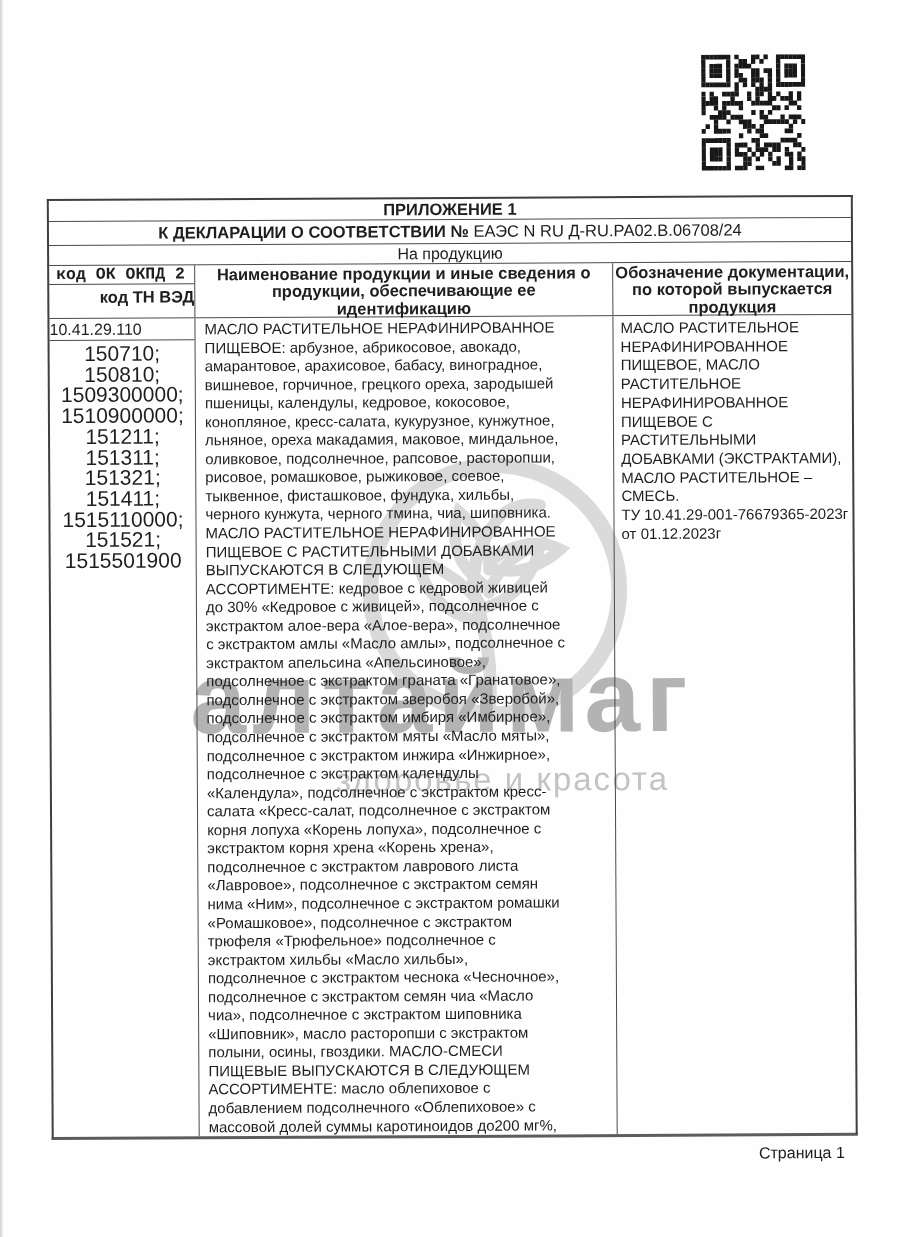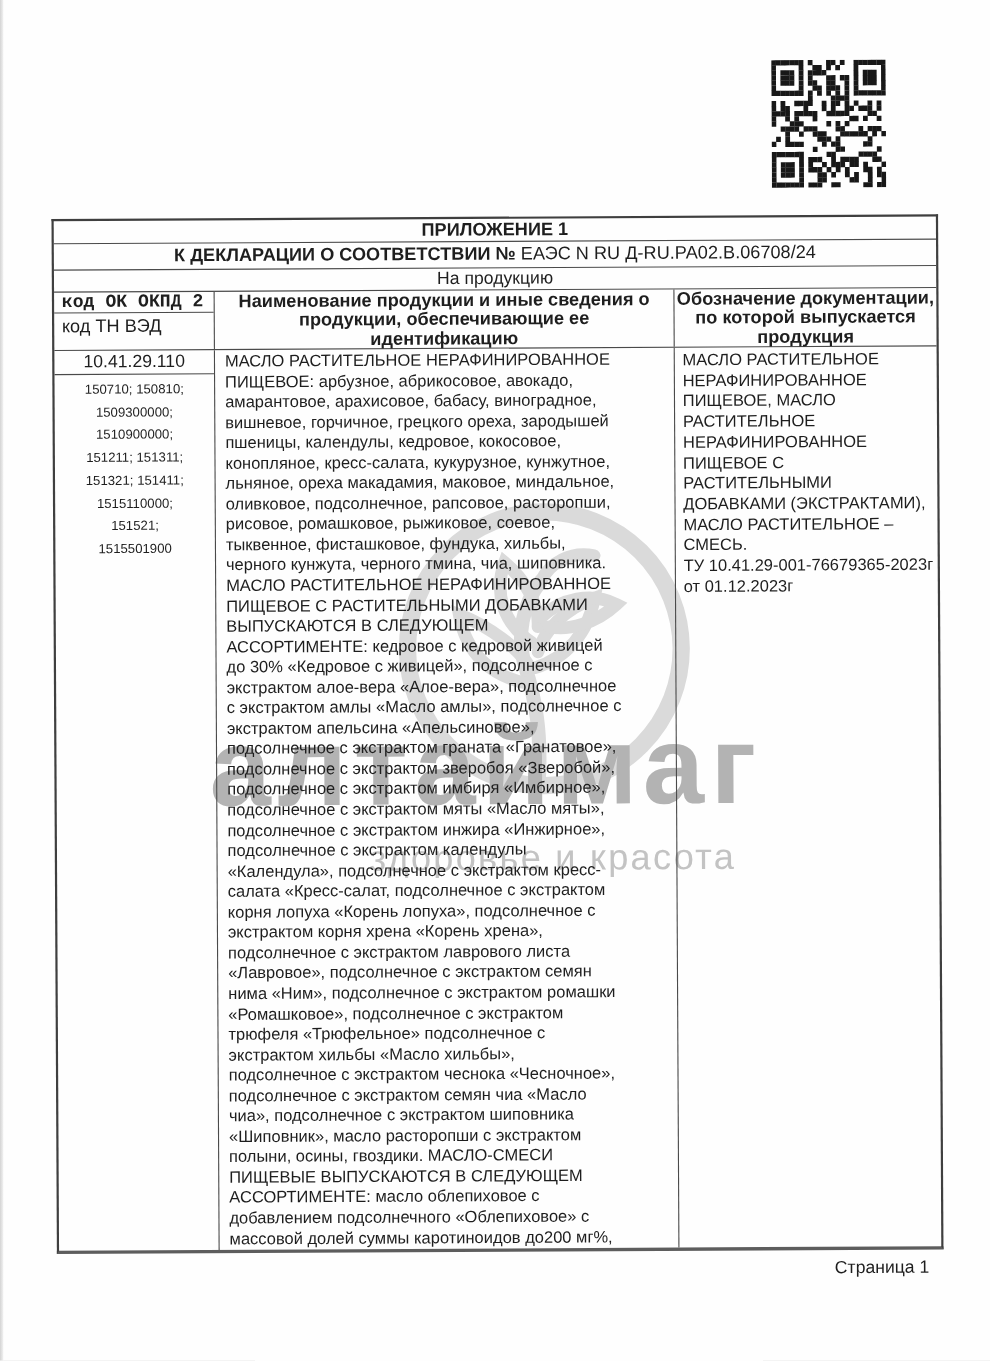--- a/index.html
+++ b/index.html
@@ -45,27 +45,27 @@
   .rC { height:20px; line-height:19px; text-align:center; font-size:16px; }
   .rD { height:53px; display:flex; }
   .rE { height:818px; display:flex; }
 
   .c1 { width:146px; border-right:1.5px solid #4a4a4a; }
   .c2 { width:418px; border-right:1.5px solid #4a4a4a; }
   .c3 { flex:1; }
 
   .dc1a { height:18.5px; border-bottom:1.5px solid #4a4a4a; padding-left:7px;
           font-weight:bold; font-size:16.5px; line-height:18px;font-family:Liberation Mono, monospace; }
-  .dc1b { padding:3px 0 0 7px; font-weight:normal; font-size:16.5px; }
+  .dc1b { padding:3px 0 0 7px; font-weight:bold; font-size:16.5px;text-align:right; }
   .hdr  { text-align:center; font-weight:bold; font-size:16.5px; line-height:17.3px;
           padding-top:1px; white-space:pre-line; }
 
-  .okpd  { height:22px; line-height:21px; text-align:center; font-size:16px;
+  .okpd  { height:22px; line-height:21px; font-size:16px;
            border-bottom:1.5px solid #4a4a4a; }
-  .tnved { padding-top:3px; text-align:center; font-size:12px; line-height:20.7px;
+  .tnved { padding-top:3px; text-align:center; font-size:21px; line-height:20.7px;
            white-space:pre-line; }
   .ec2 { padding:2px 2px 0 9px; font-size:15px; line-height:18.55px; white-space:pre-line; }
   .ec3 { padding:3px 4px 0 7px; font-size:15px; line-height:18.7px; white-space:pre-line; }
 
   .footer { position:absolute; right:58px; top:1146px; font-size:16px; z-index:2;text-align:center; }
 </style>
 </head>
 <body>
 
 <div class="page">

